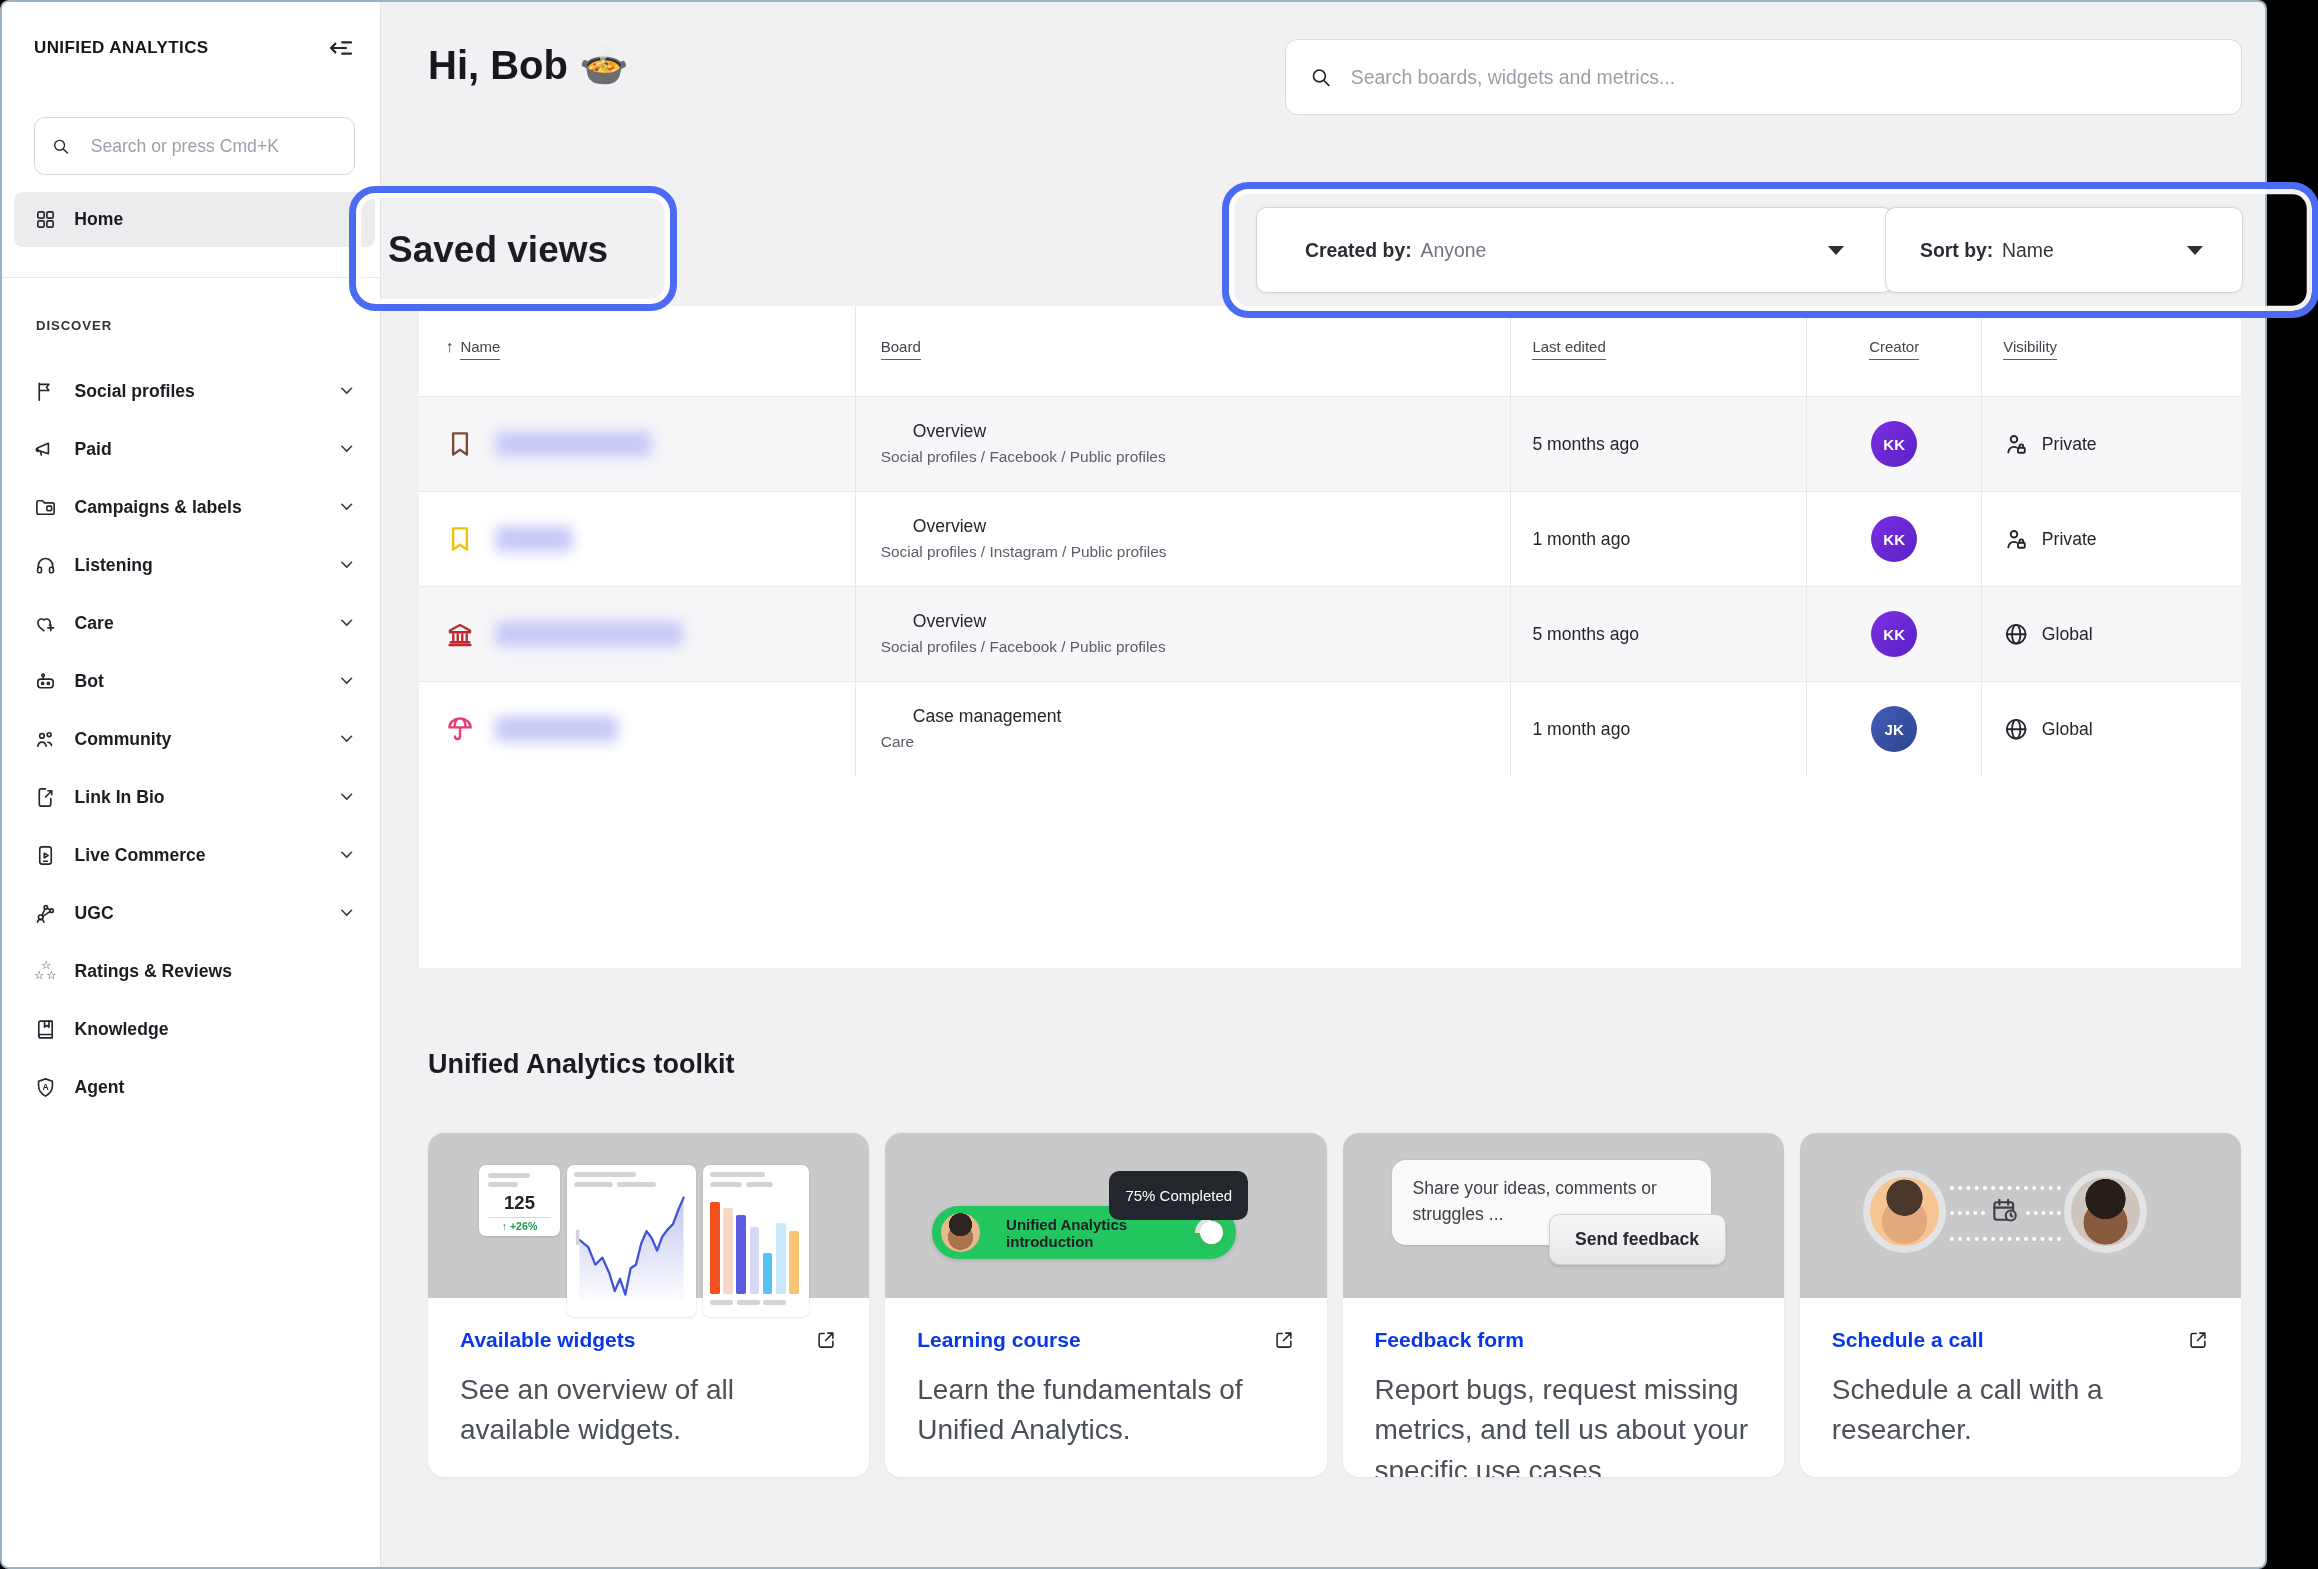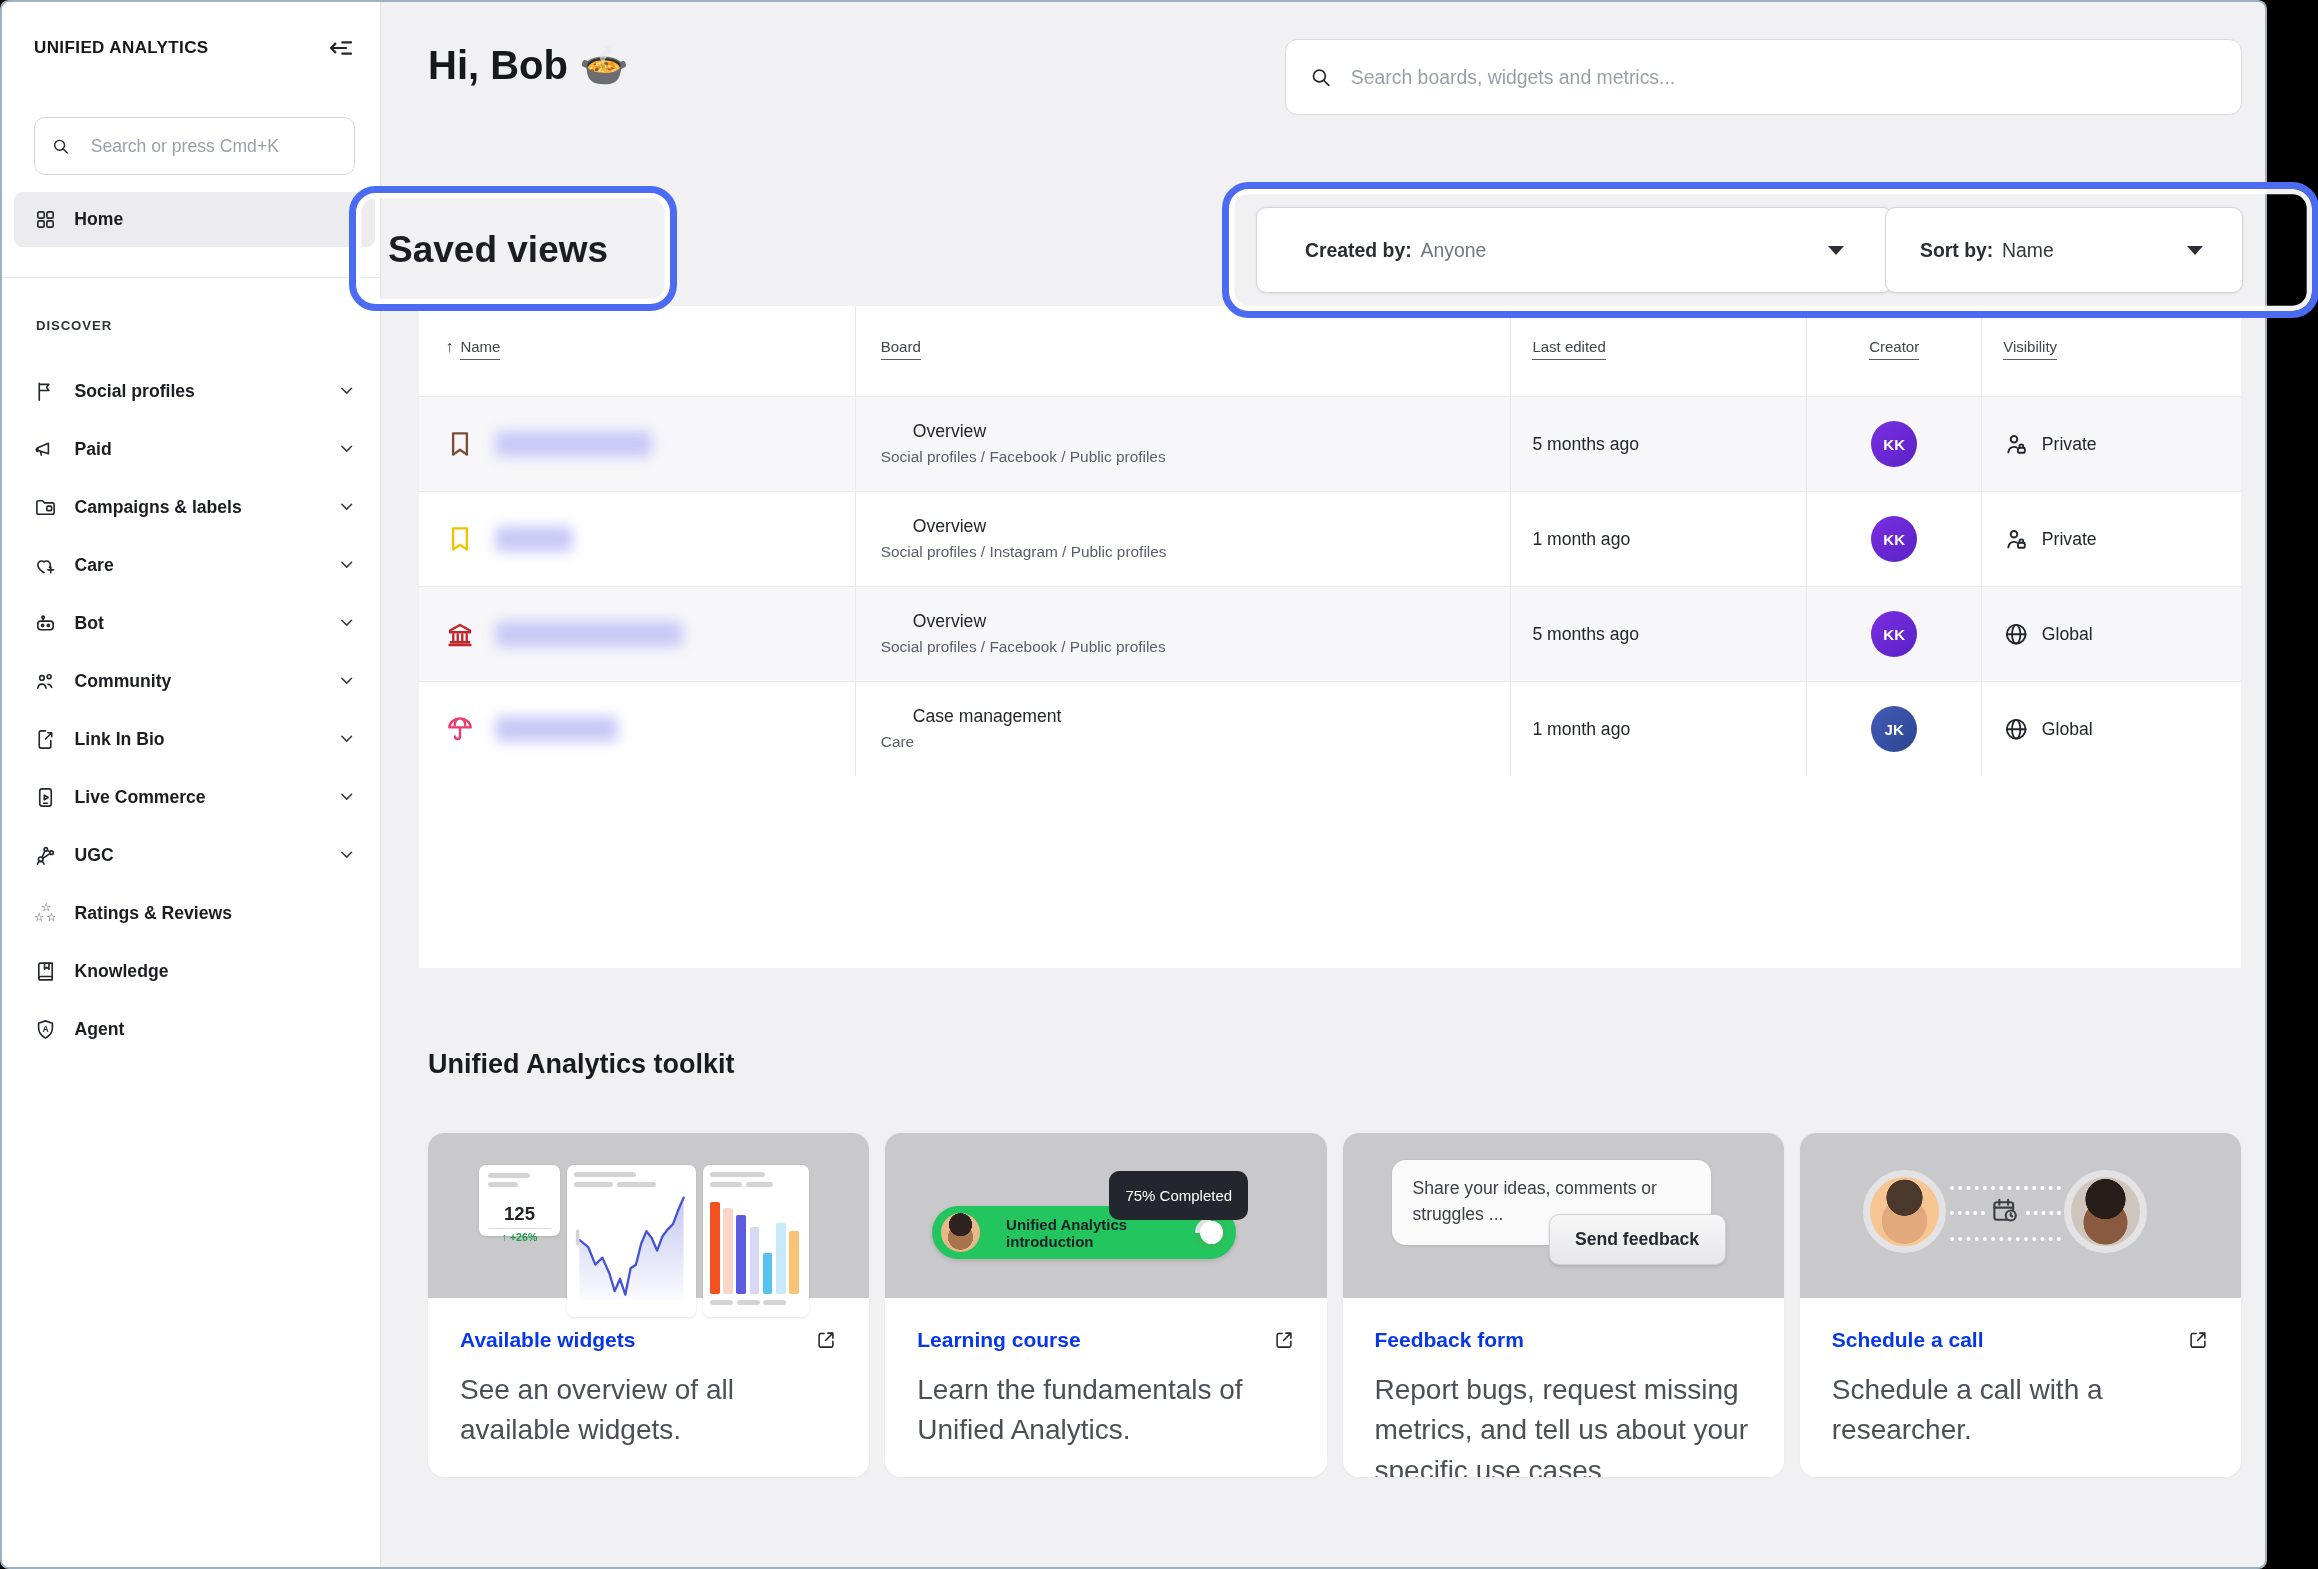--- a/index.html
+++ b/index.html
@@ -76,21 +76,21 @@
   .card{flex:1;background:#fff;border-radius:16px;overflow:hidden;box-shadow:0 0.9px 2.6px rgba(0,0,0,.05);position:relative;}
   .card-img{height:165px;background:#c9c9cb;position:relative;}
   .card-body{padding:30px 32px 0 32px;}
   .card-title-row{display:flex;align-items:center;gap:14px;justify-content:space-between;}
   .card-title{font-size:21px;font-weight:bold;color:#0837e8;cursor:pointer;}
   .card-desc{margin-top:17.6px;font-size:28px;line-height:1.45;color:#4b4f58;max-width:388px;}
   
   .mini{position:absolute;background:#fff;border-radius:7px;box-shadow:0 0.9px 2.6px rgba(0,0,0,.12);}
   .mini-metric{left:51px;top:32px;width:81px;height:71px;padding:8px 8.8px;box-sizing:border-box;}
   .ph-bar{background:#d4d4d6;border-radius:2.6px;height:5.3px;}
-  .mini-metric .v{font-size:18.5px;font-weight:bold;color:#202329;text-align:center;margin-top:16px;}
+  .mini-metric .v{font-size:18.5px;font-weight:bold;color:#202329;text-align:center;margin-top:5px;}
   .mini-metric .d{font-size:10.6px;font-weight:bold;color:#1a9e4b;text-align:center;border-top:1.8px solid #d9d9db;margin-top:2.6px;padding-top:2.6px;}
   .mini-line{left:139px;top:32px;width:129px;height:152px;padding:7px;box-sizing:border-box;}
   .mini-bars{left:275px;top:32px;width:106px;height:152px;padding:7px;box-sizing:border-box;overflow:hidden;}
   .bars-wrap{display:flex;align-items:flex-end;gap:3.5px;height:95px;margin-top:12.3px;}
   .bars-wrap i{display:block;width:9.7px;border-radius:1.8px;}
   .bar-labels{display:flex;gap:3.5px;margin-top:5.3px;}
   .bar-labels i{display:block;width:23px;height:5.3px;border-radius:2.6px;background:#d4d4d6;}
   
   .lc-pill{position:absolute;left:47px;top:73px;width:304px;height:53px;background:#22c55e;border-radius:26.4px;
     box-shadow:0 1.8px 5.3px rgba(0,0,0,.15);display:flex;align-items:center;gap:26px;padding:0 8.8px;box-sizing:border-box;}
@@ -174,20 +174,31 @@
         <svg class="chev" width="19.4" height="19.4" viewBox="0 0 24 24">
               <path d="M6 9l6 6 6-6"></path>
             </svg>
       </div>
       <div class="nav-item">
         <svg class="si mi" width="23" height="23" viewBox="0 0 24 24">
           <path d="M3 6.8c0-1 .8-1.8 1.8-1.8h4.1l2 2.2h8.3c1 0 1.8.8 1.8 1.8v8.2c0 1-.8 1.8-1.8 1.8H4.8c-1 0-1.8-.8-1.8-1.8V6.8z"></path>
           <rect x="13.4" y="10.6" width="5" height="4.6" rx="1.2"></rect>
         </svg>
         <span class="label">Campaigns &amp; labels</span>
+        <svg class="chev" width="19.4" height="19.4" viewBox="0 0 24 24">
+              <path d="M6 9l6 6 6-6"></path>
+            </svg>
+      </div>
+      <div class="nav-item">
+        <svg class="si mi" width="23" height="23" viewBox="0 0 24 24">
+          <path d="M4.5 14.5v-2.3a7.5 7.5 0 0 1 15 0v2.3"></path>
+          <rect x="3.8" y="13.8" width="4" height="5.8" rx="1.6"></rect>
+              <rect x="16.2" y="13.8" width="4" height="5.8" rx="1.6"></rect>
+        </svg>
+        <span class="label">Listening</span>
         <svg class="chev" width="19.4" height="19.4" viewBox="0 0 24 24">
               <path d="M6 9l6 6 6-6"></path>
             </svg>
       </div>
       <div class="nav-item">
         <svg class="si mi" width="23" height="23" viewBox="0 0 24 24">
           <path d="M10.5 19.5S4 15.6 4 11.2a3.9 3.9 0 0 1 6.5-2.9 3.9 3.9 0 0 1 6.5 2.9c0 1-.3 2-.8 2.9"></path>
           <path d="M17.5 13.5v6M14.5 16.5h6"></path>
         </svg>
         <span class="label">Care</span>

